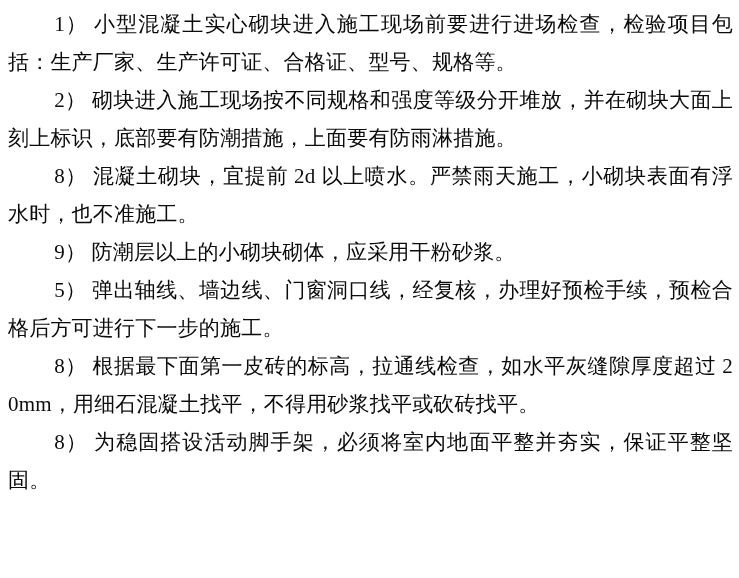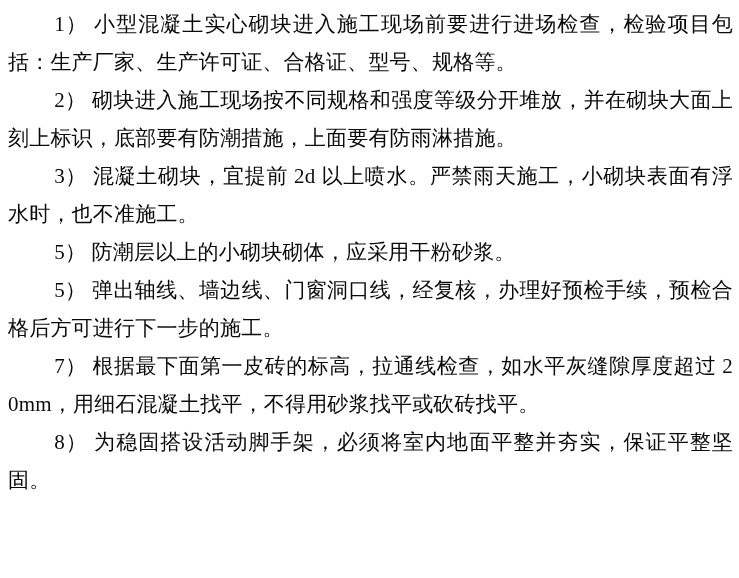--- a/index.html
+++ b/index.html
@@ -34,18 +34,18 @@
     word-break: break-all;
     letter-spacing: 0.2px;
   }
 </style>
 </head>
 <body>
 
 <div class="page">
   <p class="para">1） 小型混凝土实心砌块进入施工现场前要进行进场检查，检验项目包括：生产厂家、生产许可证、合格证、型号、规格等。</p>
   <p class="para">2） 砌块进入施工现场按不同规格和强度等级分开堆放，并在砌块大面上刻上标识，底部要有防潮措施，上面要有防雨淋措施。</p>
-  <p class="para">3） 混凝土砌块，宜提前 2d 以上喷水。严禁雨天施工，小砌块表面有浮水时，也不准施工。</p>
-  <p class="para">5） 防潮层以上的小砌块砌体，应采用干粉砂浆。</p>
+  <p class="para">8） 混凝土砌块，宜提前 2d 以上喷水。严禁雨天施工，小砌块表面有浮水时，也不准施工。</p>
+  <p class="para">9） 防潮层以上的小砌块砌体，应采用干粉砂浆。</p>
   <p class="para">5） 弹出轴线、墙边线、门窗洞口线，经复核，办理好预检手续，预检合格后方可进行下一步的施工。</p>
-  <p class="para">7） 根据最下面第一皮砖的标高，拉通线检查，如水平灰缝隙厚度超过 20mm，用细石混凝土找平，不得用砂浆找平或砍砖找平。</p>
+  <p class="para">8） 根据最下面第一皮砖的标高，拉通线检查，如水平灰缝隙厚度超过 20mm，用细石混凝土找平，不得用砂浆找平或砍砖找平。</p>
   <p class="para">8） 为稳固搭设活动脚手架，必须将室内地面平整并夯实，保证平整坚固。</p>
 </div>
 
 </body></html>

